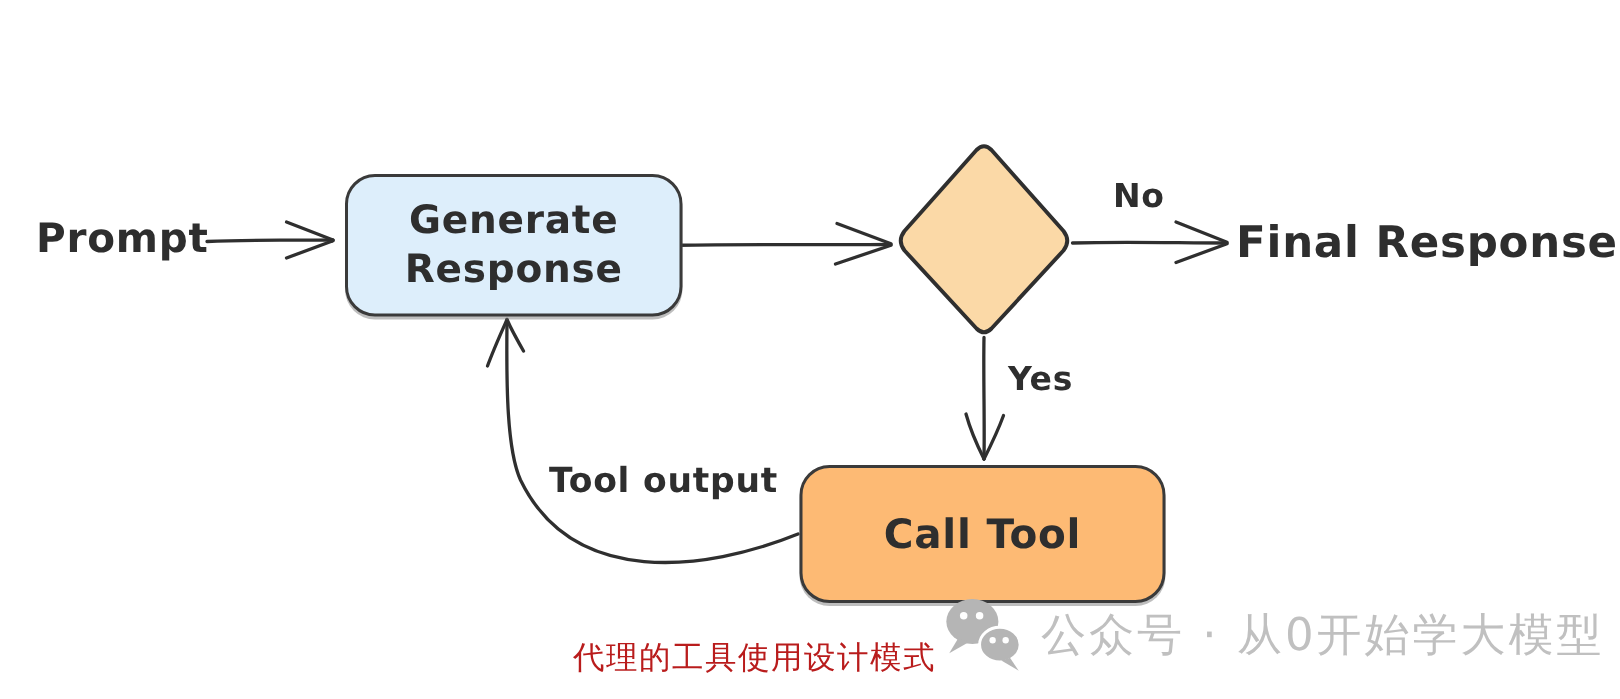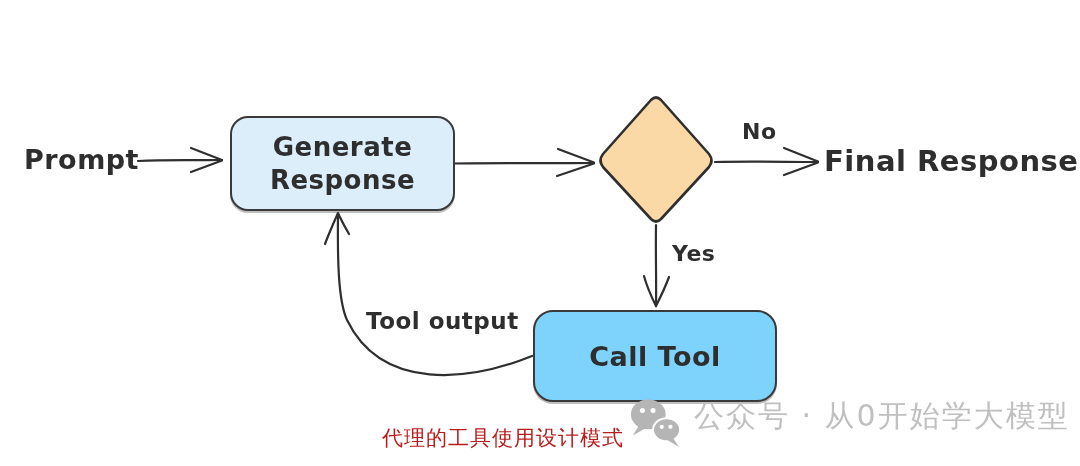--- a/index.html
+++ b/index.html
@@ -35,27 +35,26 @@
     color: #2e2e2e;
     font-weight: bold;
     letter-spacing: 0.5px;
   }
   .box-generate {
     left: 230px; top: 116px;
     width: 221px; height: 91px;
     background: #ddeefb;
     font-size: 26px;
     line-height: 1.25;
-    border-radius: 18px;
   }
   .box-generate .box-label { width: 170px; }
   .box-calltool {
     left: 533px; top: 310px;
     width: 240px; height: 88px;
-    background: #7dd3fc;
+    background: #fdba74;
     font-size: 27px;
   }
   .lbl-prompt     { left: 24px;  top: 144px; font-size: 27px; }
   .lbl-usetool    { left: 595px; top: 54px;  width: 125px; text-align: center; font-size: 23px; }
   .lbl-no         { left: 742px; top: 119px; font-size: 22px; }
   .lbl-final      { left: 824px; top: 144px; font-size: 29px; }
   .lbl-yes        { left: 672px; top: 241px; font-size: 22px; }
   .lbl-tooloutput { left: 366px; top: 308px; font-size: 23px; }
   .caption {
     position: absolute;
@@ -63,20 +62,21 @@
     font-size: 21px;
     color: #b91c1c;
     font-weight: normal;
     letter-spacing: 1px;
     white-space: nowrap;
   }
   .watermark {
     position: absolute;
     left: 626px; top: 396px;
     display: flex;
+    align-items: center;
     gap: 10px;
   }
   .watermark-icon { width: 58px; height: 54px; flex: 0 0 auto; }
   .watermark-text {
     font-size: 30px;
     color: #c0c0c0;
     letter-spacing: 2px;
     white-space: nowrap;
   }
 </style>

